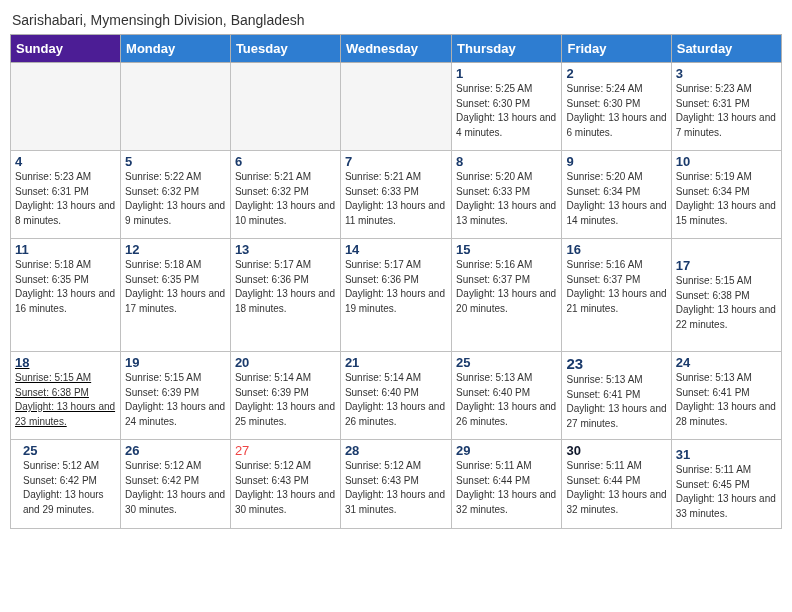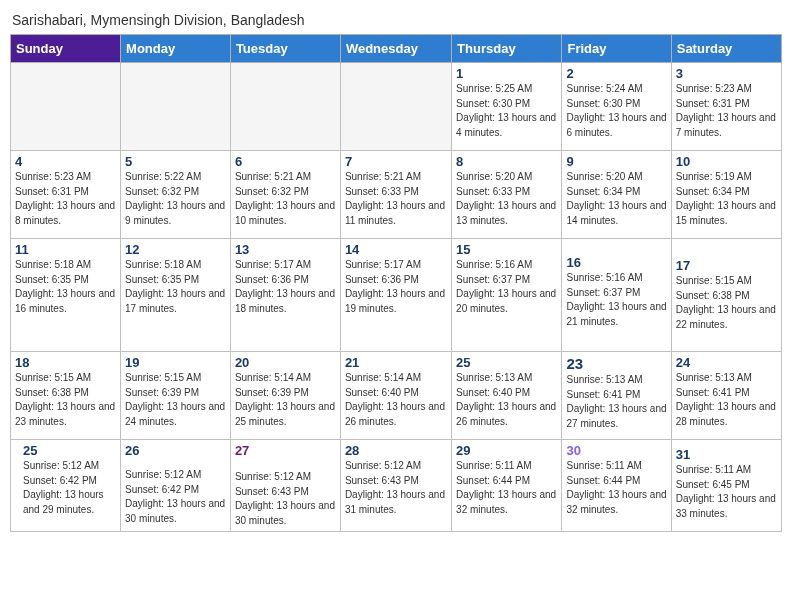--- a/index.html
+++ b/index.html
@@ -135,37 +135,37 @@
 Daylight: 13 hours
 and 19 minutes.</div>
           </td>
           <td style="border: 1px solid rgb(192, 192, 192); vertical-align: top; padding: 3px 4px; height: 88px; width: 113px;">
             <span style="font-size: 13px; font-weight: bold; color: rgb(26, 58, 107); display: block; margin-bottom: 1px;">15</span>
             <div style="font-size: 10px; line-height: 1.45; color: rgb(51, 51, 51);">Sunrise: 5:16 AM
 Sunset: 6:37 PM
 Daylight: 13 hours
 and 20 minutes.</div>
           </td>
-          <td style="border: 1px solid rgb(192, 192, 192); vertical-align: top; padding: 16px 4px; height: 88px; width: 113px;">
+          <td style="border: 1px solid rgb(192, 192, 192); vertical-align: top; padding: 3px 4px; height: 88px; width: 113px;">
             <span style="font-size: 13px; font-weight: bold; color: rgb(26, 58, 107); display: block; margin-bottom: 1px;">16</span>
             <div style="font-size: 10px; line-height: 1.45; color: rgb(51, 51, 51);">Sunrise: 5:16 AM
 Sunset: 6:37 PM
 Daylight: 13 hours
 and 21 minutes.</div>
           </td>
           <td style="border: 1px solid rgb(192, 192, 192); vertical-align: top; padding: 19px 4px; height: 88px; width: 113px;">
             <span style="font-size: 13px; font-weight: bold; color: rgb(26, 58, 107); display: block; margin-bottom: 1px;">17</span>
             <div style="font-size: 10px; line-height: 1.45; color: rgb(51, 51, 51);">Sunrise: 5:15 AM
 Sunset: 6:38 PM
 Daylight: 13 hours
 and 22 minutes.</div>
           </td>
         </tr>
         <tr>
-          <td style="border: 1px solid rgb(192, 192, 192); vertical-align: top; padding: 3px 4px; height: 88px; width: 113px;">
+          <td style="border: 1px solid rgb(192, 192, 192); vertical-align: top; padding: 3px 4px; height: 88px; width: 113px; text-decoration: underline;">
             <span style="font-size: 13px; font-weight: bold; color: rgb(26, 58, 107); display: block; margin-bottom: 1px;">18</span>
             <div style="font-size: 10px; line-height: 1.45; color: rgb(51, 51, 51);">Sunrise: 5:15 AM
 Sunset: 6:38 PM
 Daylight: 13 hours
 and 23 minutes.</div>
           </td>
           <td style="border: 1px solid rgb(192, 192, 192); vertical-align: top; padding: 3px 4px; height: 88px; width: 113px;">
             <span style="font-size: 13px; font-weight: bold; color: rgb(26, 58, 107); display: block; margin-bottom: 1px;">19</span>
             <div style="font-size: 10px; line-height: 1.45; color: rgb(51, 51, 51);">Sunrise: 5:15 AM
 Sunset: 6:39 PM
@@ -210,49 +210,49 @@
         </tr>
         <tr>
           <td style="border: 1px solid rgb(192, 192, 192); vertical-align: top; padding: 3px 12px; height: 88px; width: 113px;">
             <span style="font-size: 13px; font-weight: bold; color: rgb(26, 58, 107); display: block; margin-bottom: 1px;">25</span>
             <div style="font-size: 10px; line-height: 1.45; color: rgb(51, 51, 51);">Sunrise: 5:12 AM
 Sunset: 6:42 PM
 Daylight: 13 hours
 and 29 minutes.</div>
           </td>
           <td style="border: 1px solid rgb(192, 192, 192); vertical-align: top; padding: 3px 4px; height: 88px; width: 113px;">
-            <span style="font-size: 13px; font-weight: bold; color: rgb(26, 58, 107); display: block; margin-bottom: 10px;">26</span>
+            <span style="font-size: 13px; font-weight: bold; color: rgb(26, 58, 107); display: block; margin-bottom: 1px;">26</span>
             <div style="font-size: 10px; line-height: 1.45; color: rgb(51, 51, 51);">Sunrise: 5:12 AM
 Sunset: 6:42 PM
 Daylight: 13 hours
 and 30 minutes.</div>
           </td>
           <td style="border: 1px solid rgb(192, 192, 192); vertical-align: top; padding: 3px 4px; height: 88px; width: 113px;">
-            <span style="font-size: 13px; font-weight: bold; color: #701a75; display: block; margin-bottom: 12px;">27</span>
+            <span style="font-size: 13px; font-weight: normal; color: #ef4444; display: block; margin-bottom: 1px;">27</span>
             <div style="font-size: 10px; line-height: 1.45; color: rgb(51, 51, 51);">Sunrise: 5:12 AM
 Sunset: 6:43 PM
 Daylight: 13 hours
 and 30 minutes.</div>
           </td>
           <td style="border: 1px solid rgb(192, 192, 192); vertical-align: top; padding: 3px 4px; height: 88px; width: 113px;">
             <span style="font-size: 13px; font-weight: bold; color: rgb(26, 58, 107); display: block; margin-bottom: 1px;">28</span>
             <div style="font-size: 10px; line-height: 1.45; color: rgb(51, 51, 51);">Sunrise: 5:12 AM
 Sunset: 6:43 PM
 Daylight: 13 hours
 and 31 minutes.</div>
           </td>
           <td style="border: 1px solid rgb(192, 192, 192); vertical-align: top; padding: 3px 4px; height: 88px; width: 113px;">
             <span style="font-size: 13px; font-weight: bold; color: rgb(26, 58, 107); display: block; margin-bottom: 1px;">29</span>
             <div style="font-size: 10px; line-height: 1.45; color: rgb(51, 51, 51);">Sunrise: 5:11 AM
 Sunset: 6:44 PM
 Daylight: 13 hours
 and 32 minutes.</div>
           </td>
           <td style="border: 1px solid rgb(192, 192, 192); vertical-align: top; padding: 3px 4px; height: 88px; width: 113px;">
-            <span style="font-size: 13px; font-weight: bold; color: #8b5cf6; display: block; margin-bottom: 1px;">30</span>
+            <span style="font-size: 13px; font-weight: bold; color: #0f172a; display: block; margin-bottom: 1px;">30</span>
             <div style="font-size: 10px; line-height: 1.45; color: rgb(51, 51, 51);">Sunrise: 5:11 AM
 Sunset: 6:44 PM
 Daylight: 13 hours
 and 32 minutes.</div>
           </td>
           <td style="border: 1px solid rgb(192, 192, 192); vertical-align: top; padding: 7px 4px; height: 88px; width: 113px;">
             <span style="font-size: 13px; font-weight: bold; color: rgb(26, 58, 107); display: block; margin-bottom: 1px;">31</span>
             <div style="font-size: 10px; line-height: 1.45; color: rgb(51, 51, 51);">Sunrise: 5:11 AM
 Sunset: 6:45 PM
 Daylight: 13 hours

